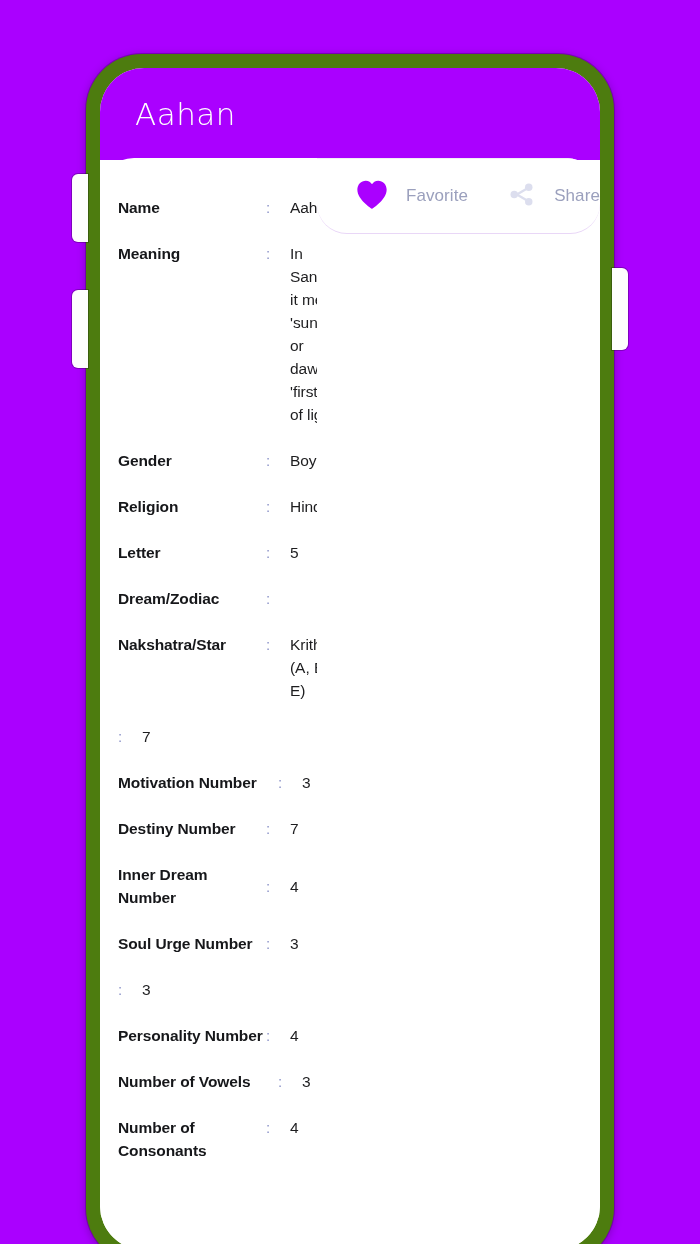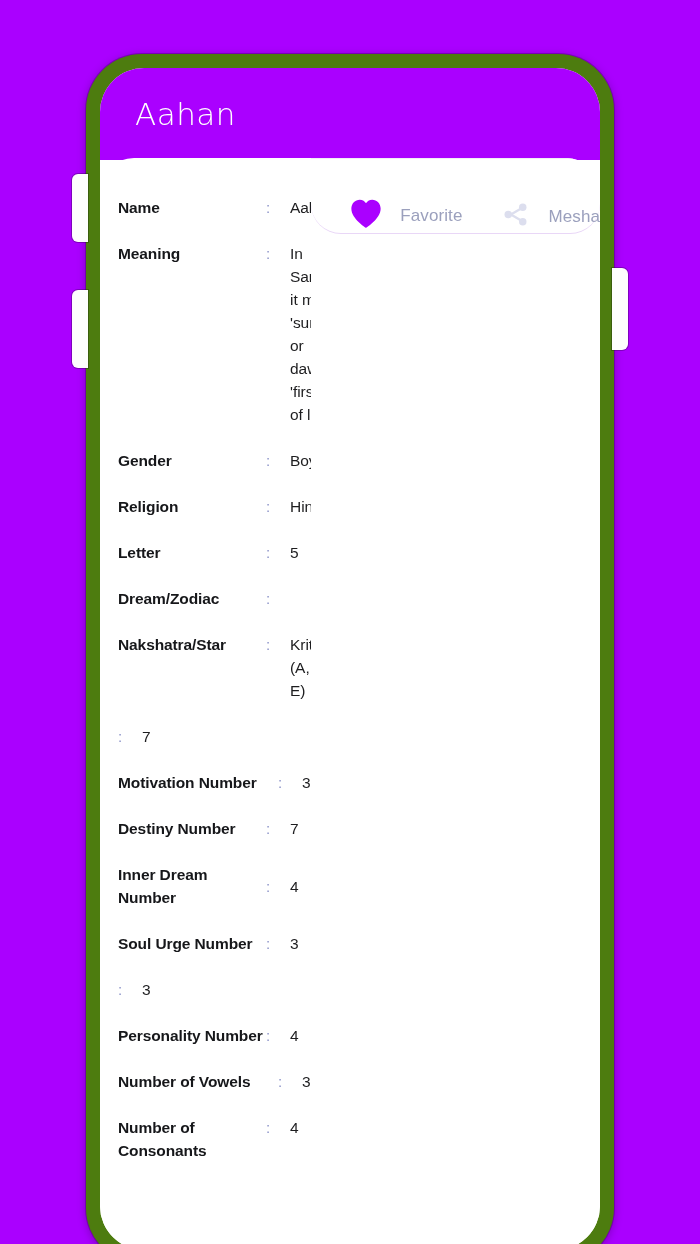--- a/index.html
+++ b/index.html
@@ -138,21 +138,21 @@
   }
 
   
   .action-bar {
     flex: 0 0 76px;
     height: 76px;
     border-top: 1px solid #f0eef5;
     border-bottom: 1px solid #e9d7f7;
     border-radius: 0 0 30px 30px;
     display: flex;
-    align-items: flex-end;
+    align-items: center;
     background: #ffffff;
   }
   .action-btn {
     flex: 1 1 50%;
     display: flex;
     align-items: center;
     gap: 17px;
     padding-left: 38px;
   }
   .action-label {
@@ -275,19 +275,19 @@
             <svg width="31" height="29" viewBox="0 0 24 24" aria-hidden="true">
               <g stroke="#dcdeee" stroke-width="1.9" fill="#dcdeee">
                 <line x1="8.2" y1="12" x2="17" y2="6.8"></line>
                 <line x1="8.2" y1="12" x2="17" y2="17.2"></line>
                 <circle cx="18" cy="6" r="3.1" stroke="none"></circle>
                 <circle cx="18" cy="18" r="3.1" stroke="none"></circle>
                 <circle cx="6" cy="12" r="3.1" stroke="none"></circle>
               </g>
             </svg>
           </span>
-          <span class="action-label">Mesha</span>
+          <span class="action-label">Share</span>
         </div>
 
       </div>
     </div>
   </div>
 </div>
 
 </body></html>

